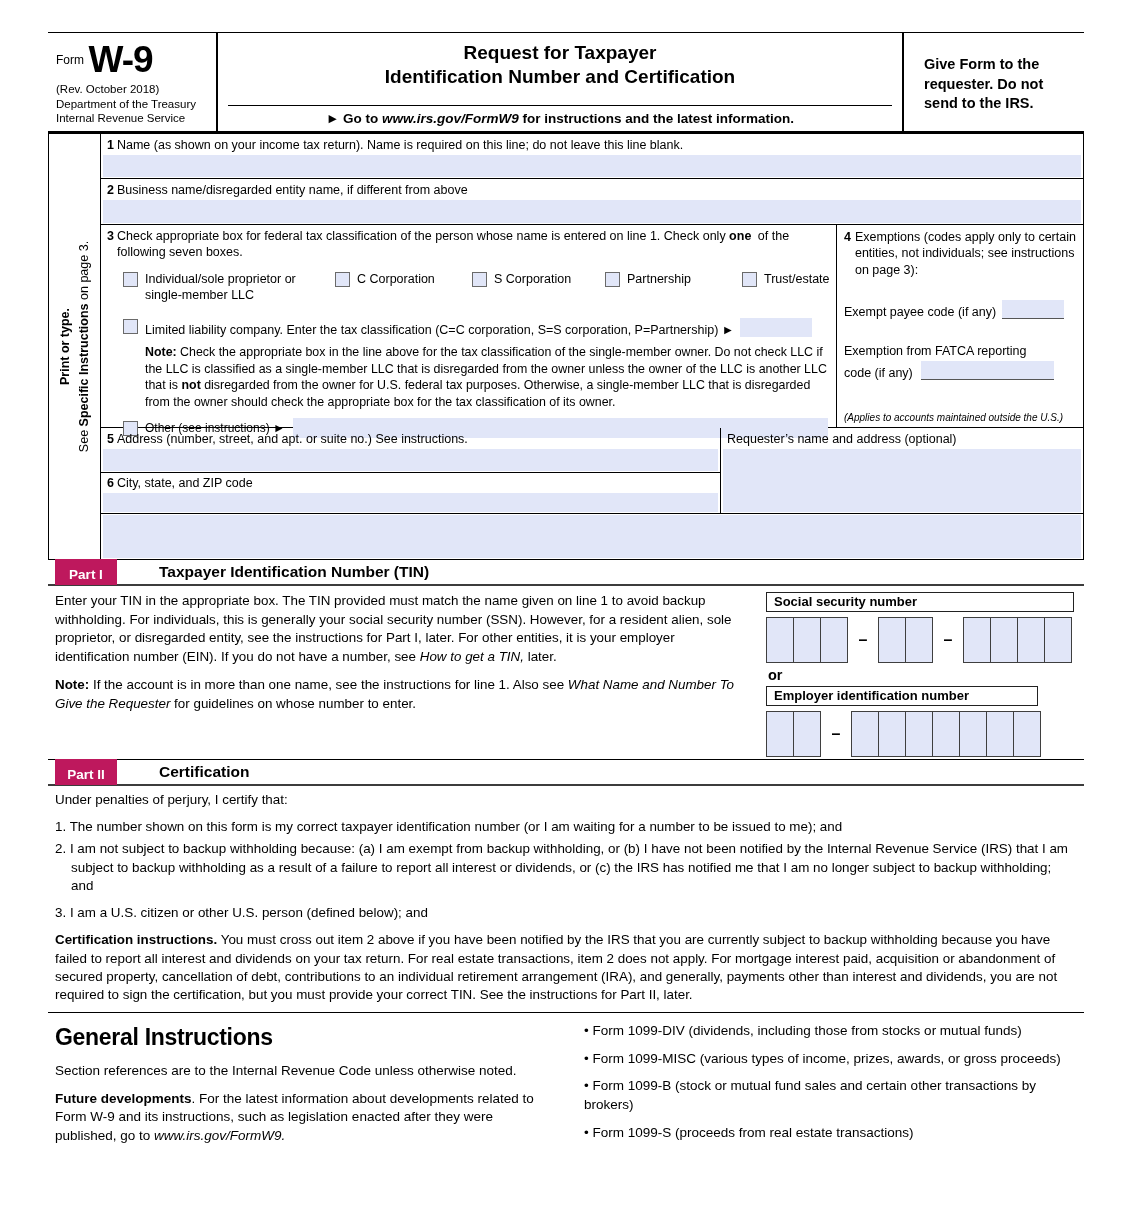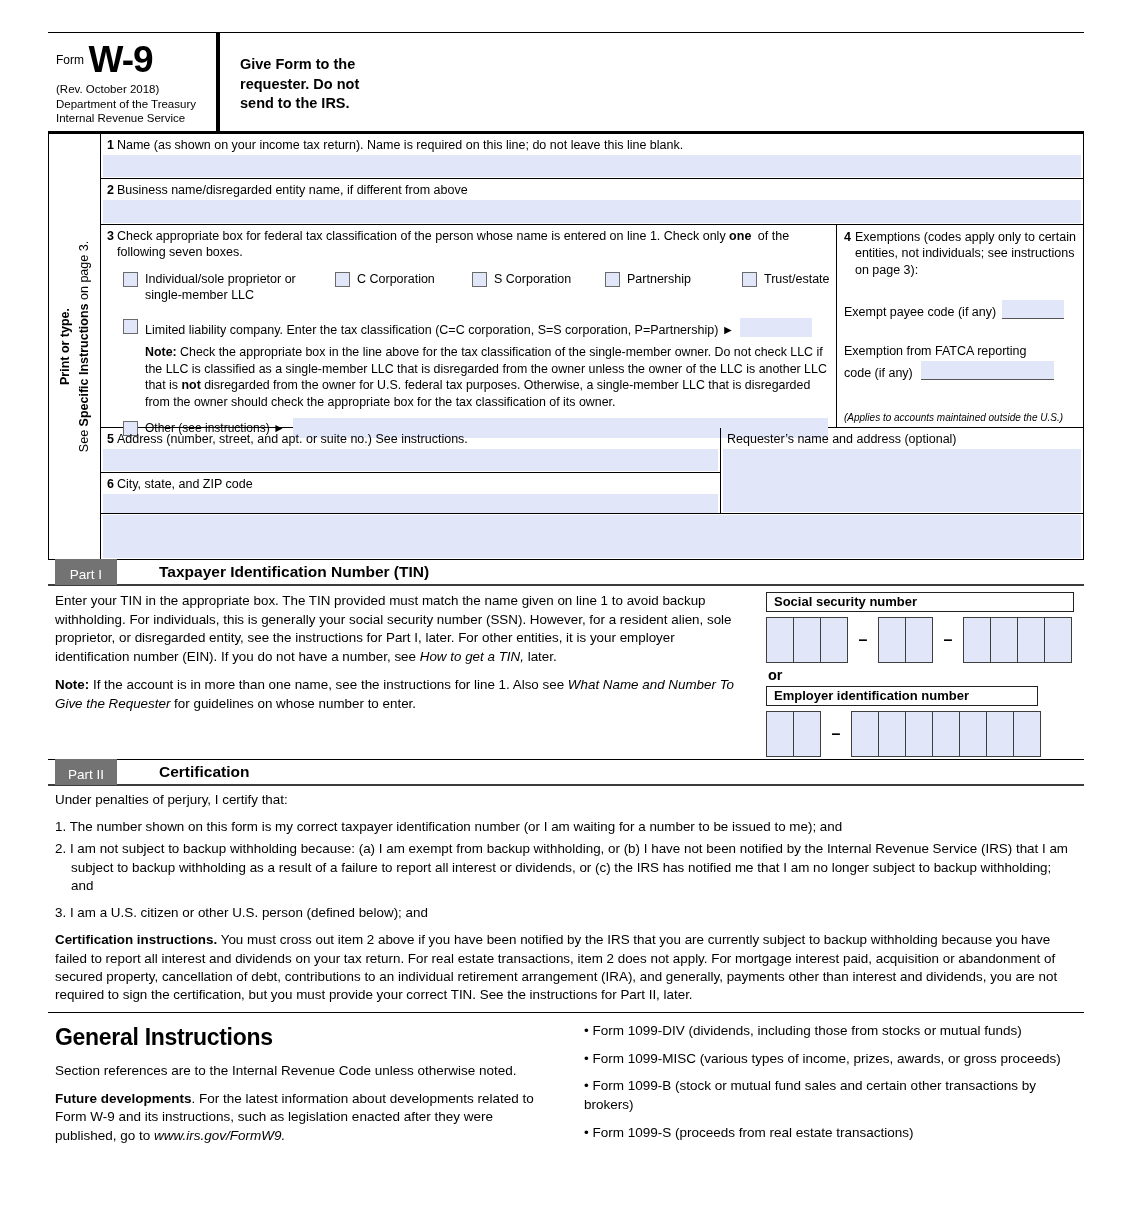--- a/index.html
+++ b/index.html
@@ -61,28 +61,28 @@
   .exemptline{display:flex;align-items:flex-end;margin-top:22px;}
   .exempt-input{width:62px;height:19px;background:var(--fill);border-bottom:1.5px solid #555;margin-left:6px;}
   .fatca1{margin-top:24px;line-height:1.3;}
   .fatcaline{display:flex;align-items:flex-end;margin-top:2px;}
   .fatca-input{width:133px;height:19px;background:var(--fill);border-bottom:1.5px solid #555;margin-left:8px;}
   .footnote{margin-top:auto;font-size:10px;font-style:italic;}
 
   
   .row56{flex-direction:row;height:86px;border-bottom:1.5px solid #000;}
   .left56{width:620px;border-right:1.5px solid #000;display:flex;flex-direction:column;}
-  .left56 .frow{}
+  .left56 .frow{justify-content:flex-end;}
   .req{flex:1;display:flex;flex-direction:column;}
   .req .flabel{padding-top:3px;}
   .req .input-band{margin:1px 2px 1px 2px;}
 
   
   .parthead{display:flex;align-items:center;height:26px;border-bottom:2.5px solid #3c3c3c;padding-left:7px;}
-  .badge{background:#737373;color:#fff;font-weight:400;font-size:13.5px;padding:8px 8px 3px;min-width:62px;text-align:center;}
+  .badge{background:#be185d;color:#fff;font-weight:700;font-size:13.5px;padding:8px 8px 3px;min-width:62px;text-align:center;}
   .parttitle{font-weight:700;font-size:15.5px;margin-left:42px;}
 
   
   .p1body{display:flex;padding:4px 0 2px;border-bottom:1.5px solid #000;}
   .p1text{width:712px;font-size:13.4px;line-height:1.38;padding:2px 8px 0 7px;}
   .p1text .para2{margin-top:10px;}
   .p1tin{flex:1;padding:2px 10px 0 6px;}
   .tin-label{border:1.5px solid #222;font-weight:700;font-size:13px;padding:1px 7px 2px;background:#fff;}
   .tin-label.ein{width:272px;}
   .tin-cells{display:flex;align-items:center;margin-top:5px;height:46px;}
@@ -124,20 +124,27 @@
   <div class="form">
 
     <div class="header">
       <div class="h-left">
         <div><span class="form-word">Form</span>
           <span class="form-number">W-9</span></div>
         <div class="small rev">(Rev. October 2018)</div>
         <div class="small">Department of the Treasury</div>
         <div class="small">Internal Revenue Service</div>
       </div>
+      <div class="h-center">
+        <div class="title">
+          <div>Request for Taxpayer</div>
+          <div>Identification Number and Certification</div>
+        </div>
+        <div class="goto"><span>► Go to </span><span class="url">www.irs.gov/FormW9</span><span> for instructions and the latest information.</span></div>
+      </div>
       <div class="h-right">Give Form to the requester. Do not send to the IRS.</div>
     </div>
 
     <div class="fields">
       <div class="sidestrip">
         <div class="sidelabel">
           <div><b>Print or type.</b></div>
           <div><span>See </span><b>Specific Instructions</b><span> on page 3.</span></div>
         </div>
       </div>

